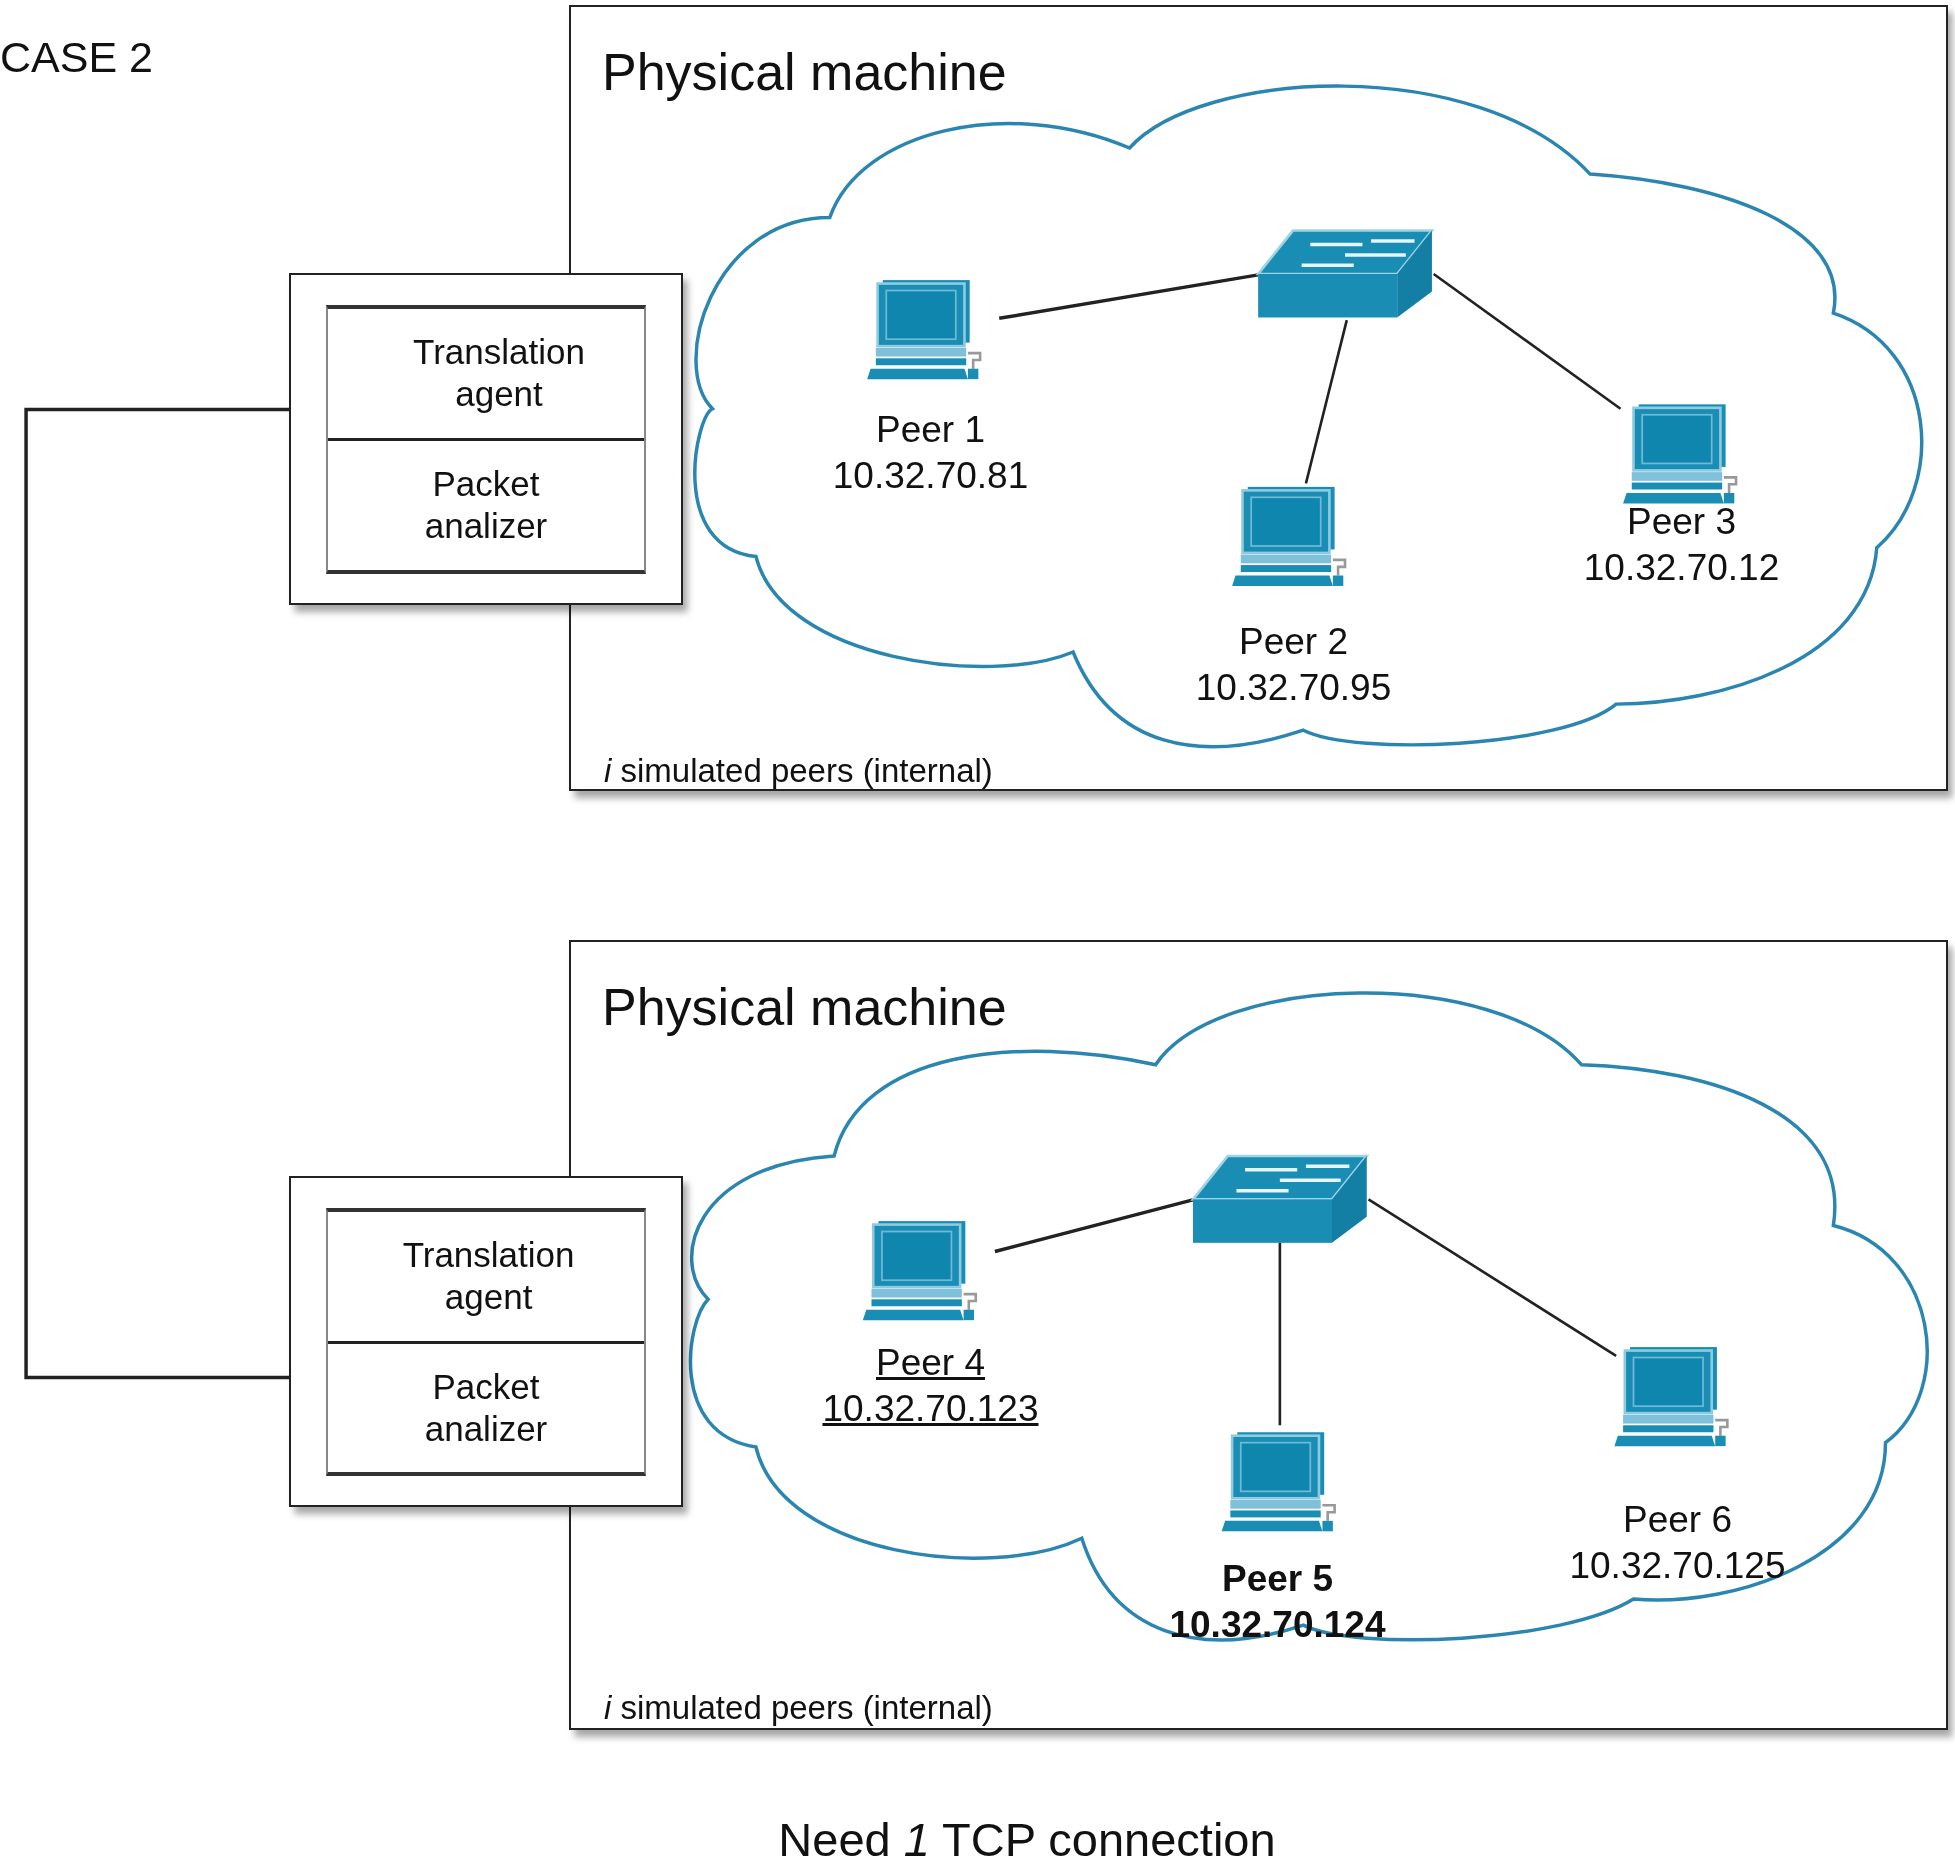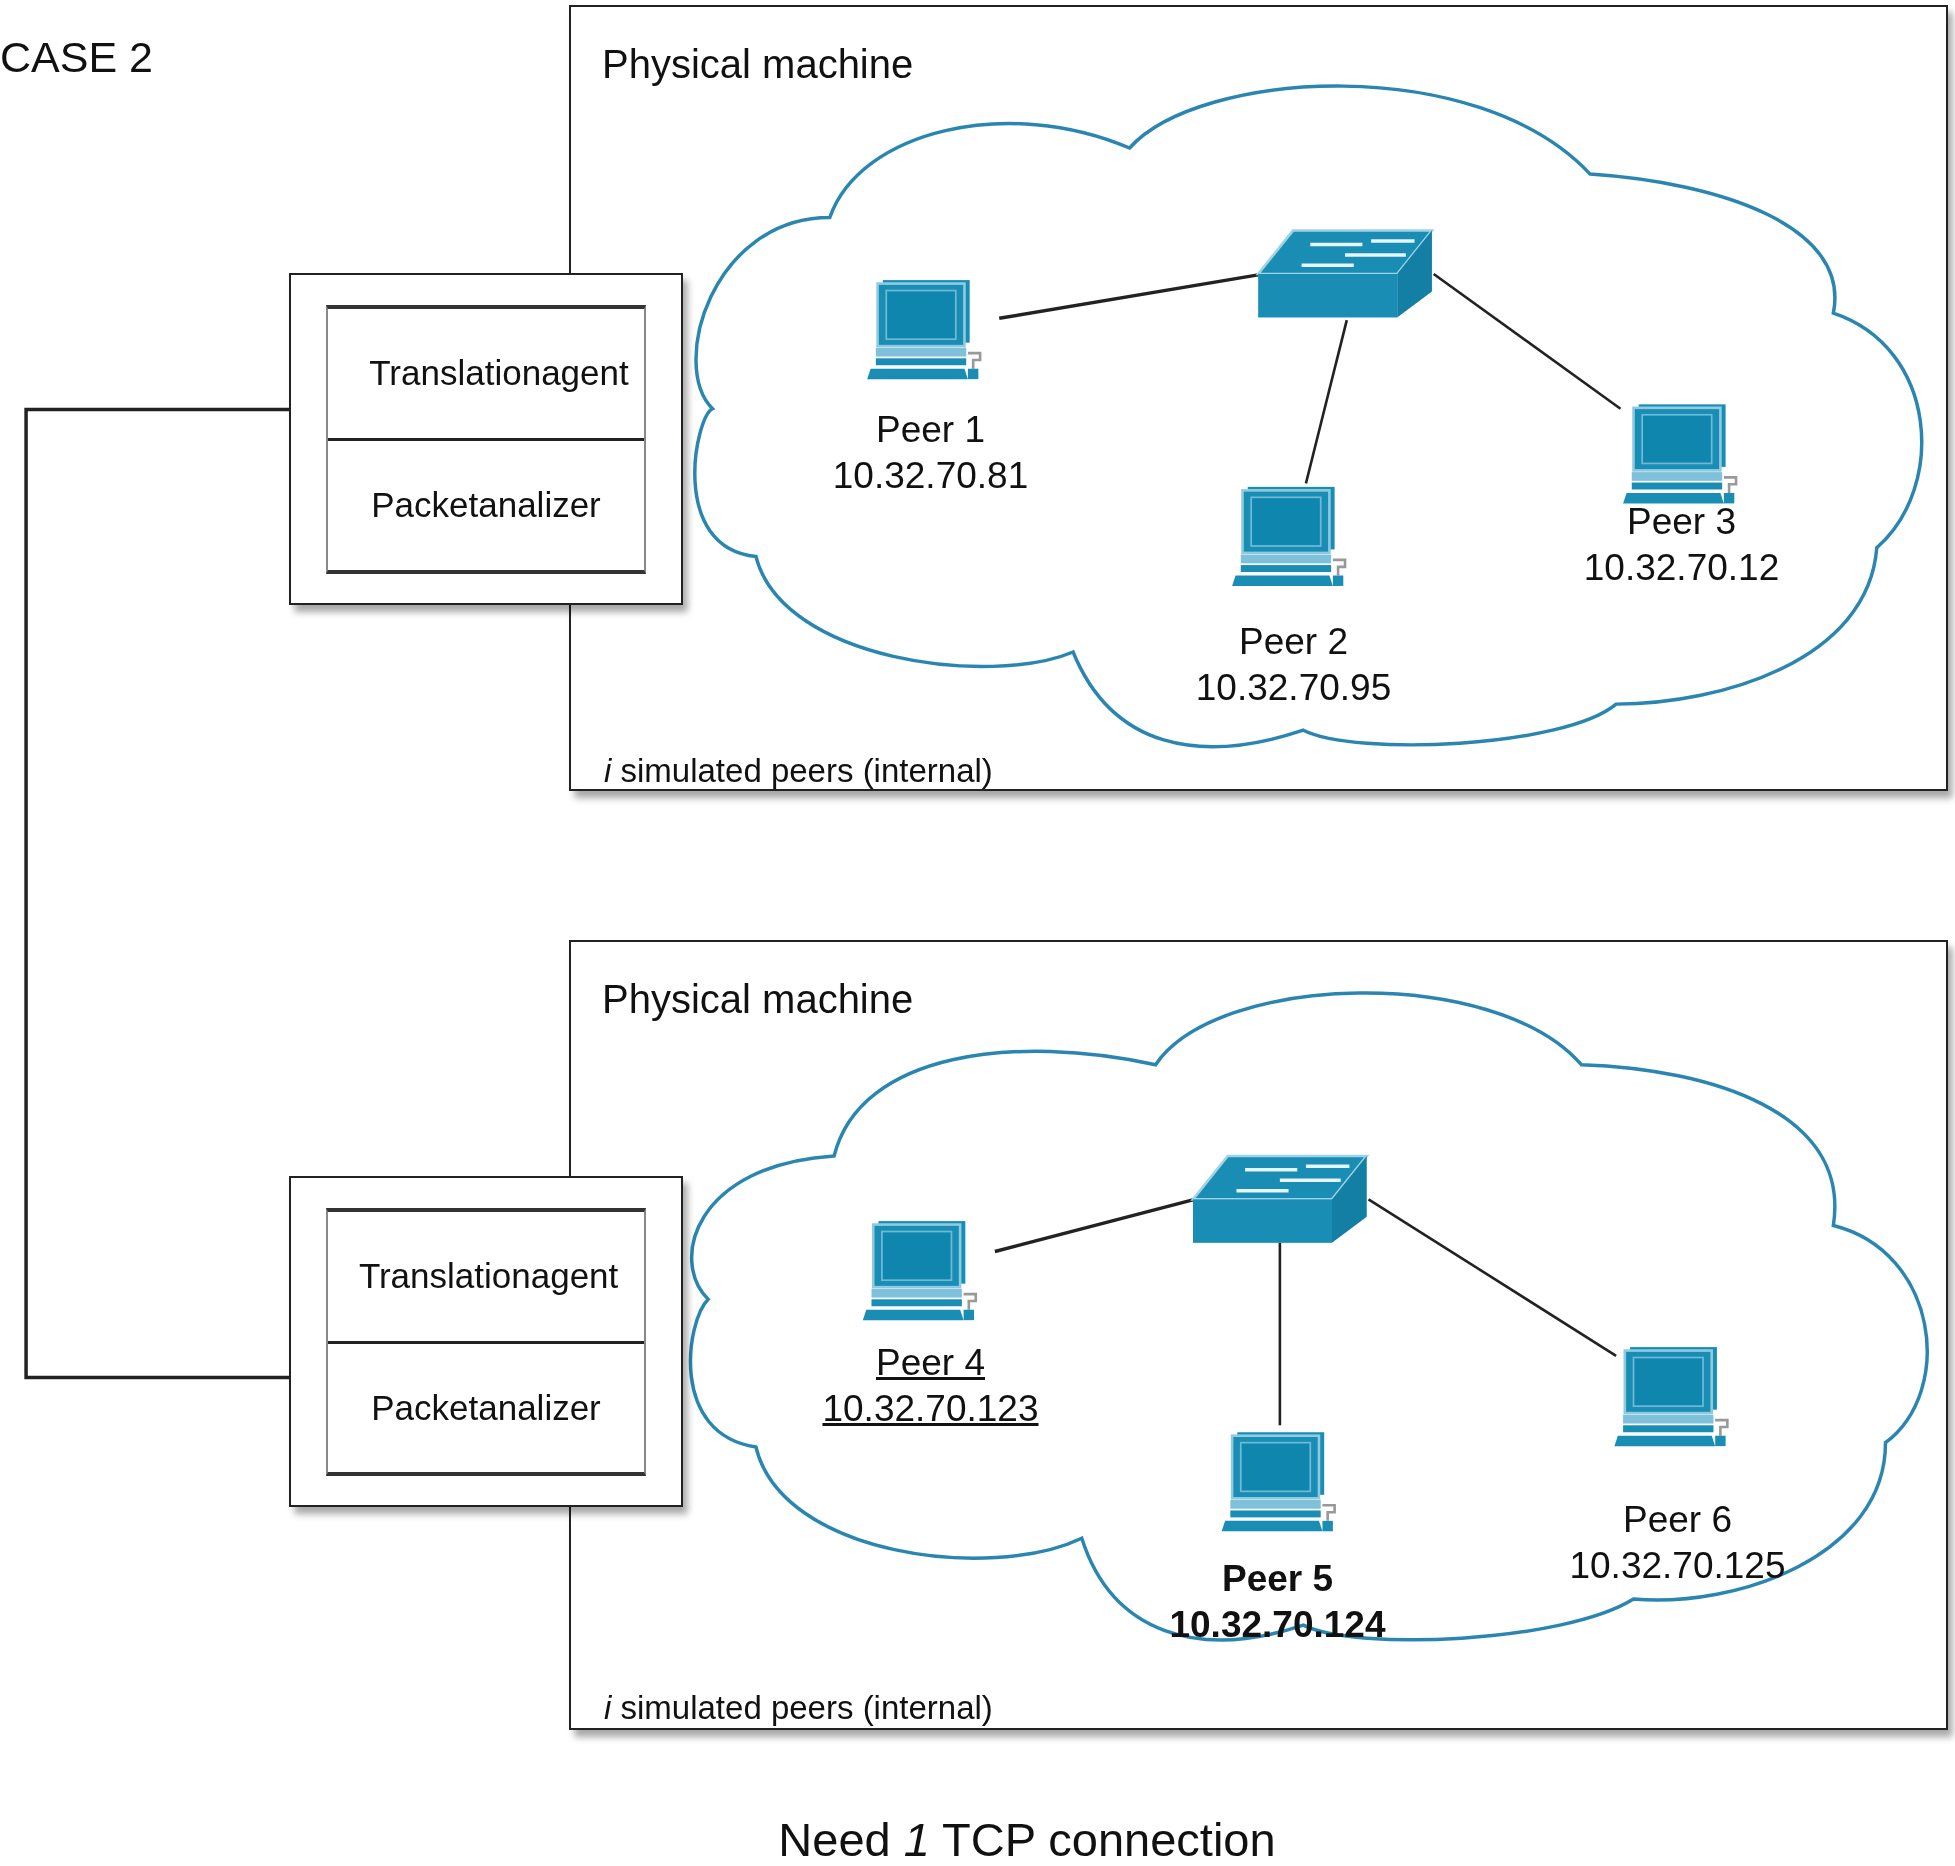--- a/index.html
+++ b/index.html
@@ -2,29 +2,29 @@
 <html style="font-size:14px"><head>
 <meta charset="utf-8">
 <style>
   html, body { margin:0; padding:0; background:#fff; }
   body { width:1955px; height:1867px; position:relative; overflow:hidden;
          font-family:"Liberation Sans", sans-serif; color:#111; }
   .abs { position:absolute; }
   .case-label { left:0; top:33px; font-size:43px; }
   .machine { position:absolute; border:2.6px solid #222; background:#fff;
              box-shadow: 5.2px 7px 7px rgba(0,0,0,0.35); }
-  .machine-title { position:absolute; left:31px; top:35px; font-size:40px; }
+  .machine-title { position:absolute; left:31px; top:35px; font-size:52px; }
   .internal-note { position:absolute; left:33px; font-size:33px;margin-top:10px; }
   .internal-note i { font-style:italic; }
   .agent-box { position:absolute; border:2.6px solid #222; background:#fff;
                box-shadow: 5.2px 7px 7px rgba(0,0,0,0.35); }
   .agent-inner { position:absolute; left:35px; right:35px; top:29.5px; bottom:29.5px;
                  border:2.6px solid #333; border-top-width:4.3px; border-bottom-width:4.3px;
                  border-left-color:#888; border-right-color:#888; }
-  .agent-cell { position:absolute; left:0; right:0; display:flex; flex-direction:row;
+  .agent-cell { position:absolute; left:0; right:0; display:flex; flex-direction:column;
                 align-items:center; justify-content:center; font-size:35px; line-height:1.2; text-align:center; }
   .agent-divider { position:absolute; left:0; right:0; height:3.5px; background:#222; }
   .peer-label { position:absolute; text-align:center; font-size:37px; line-height:1.25; width:261px; }
   .footer { position:absolute; left:0; right:0; top:1812px; text-align:center; font-size:47px; padding-left:70px; box-sizing:border-box;margin-left:29px; }
   .footer i { font-style:italic; }
   svg.overlay { position:absolute; left:0; top:0; }
 </style>
 </head>
 <body>
 

